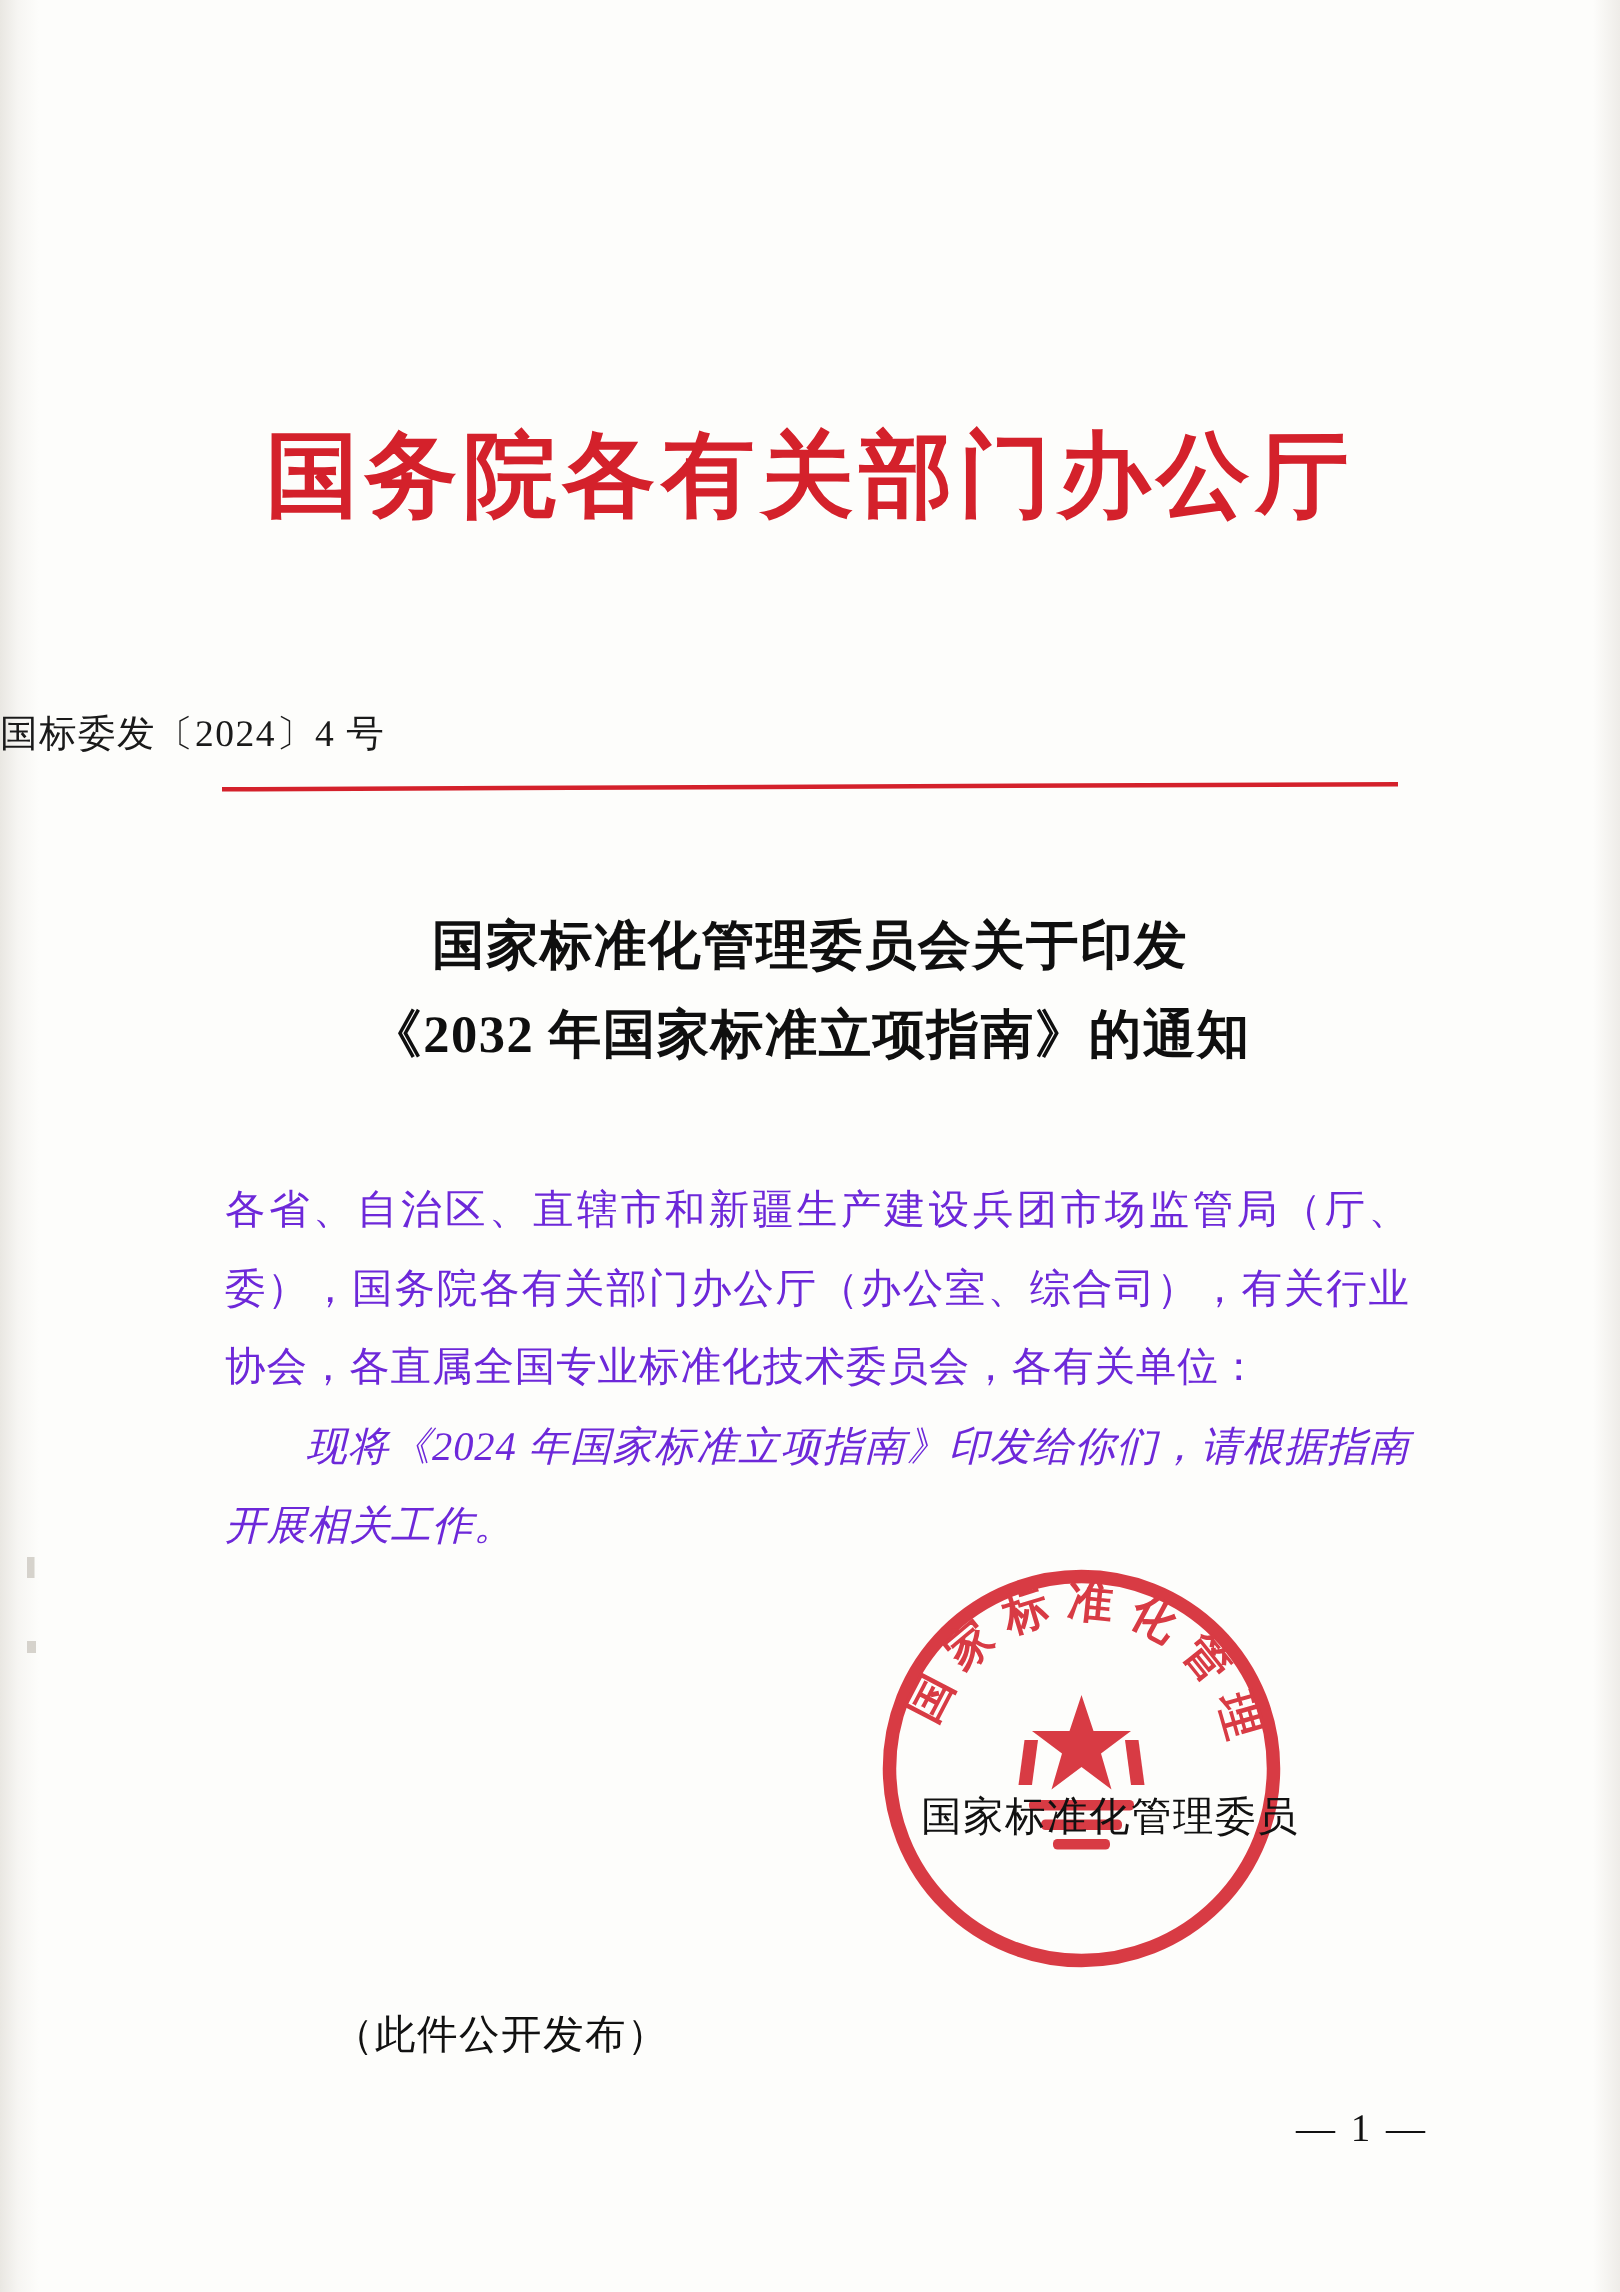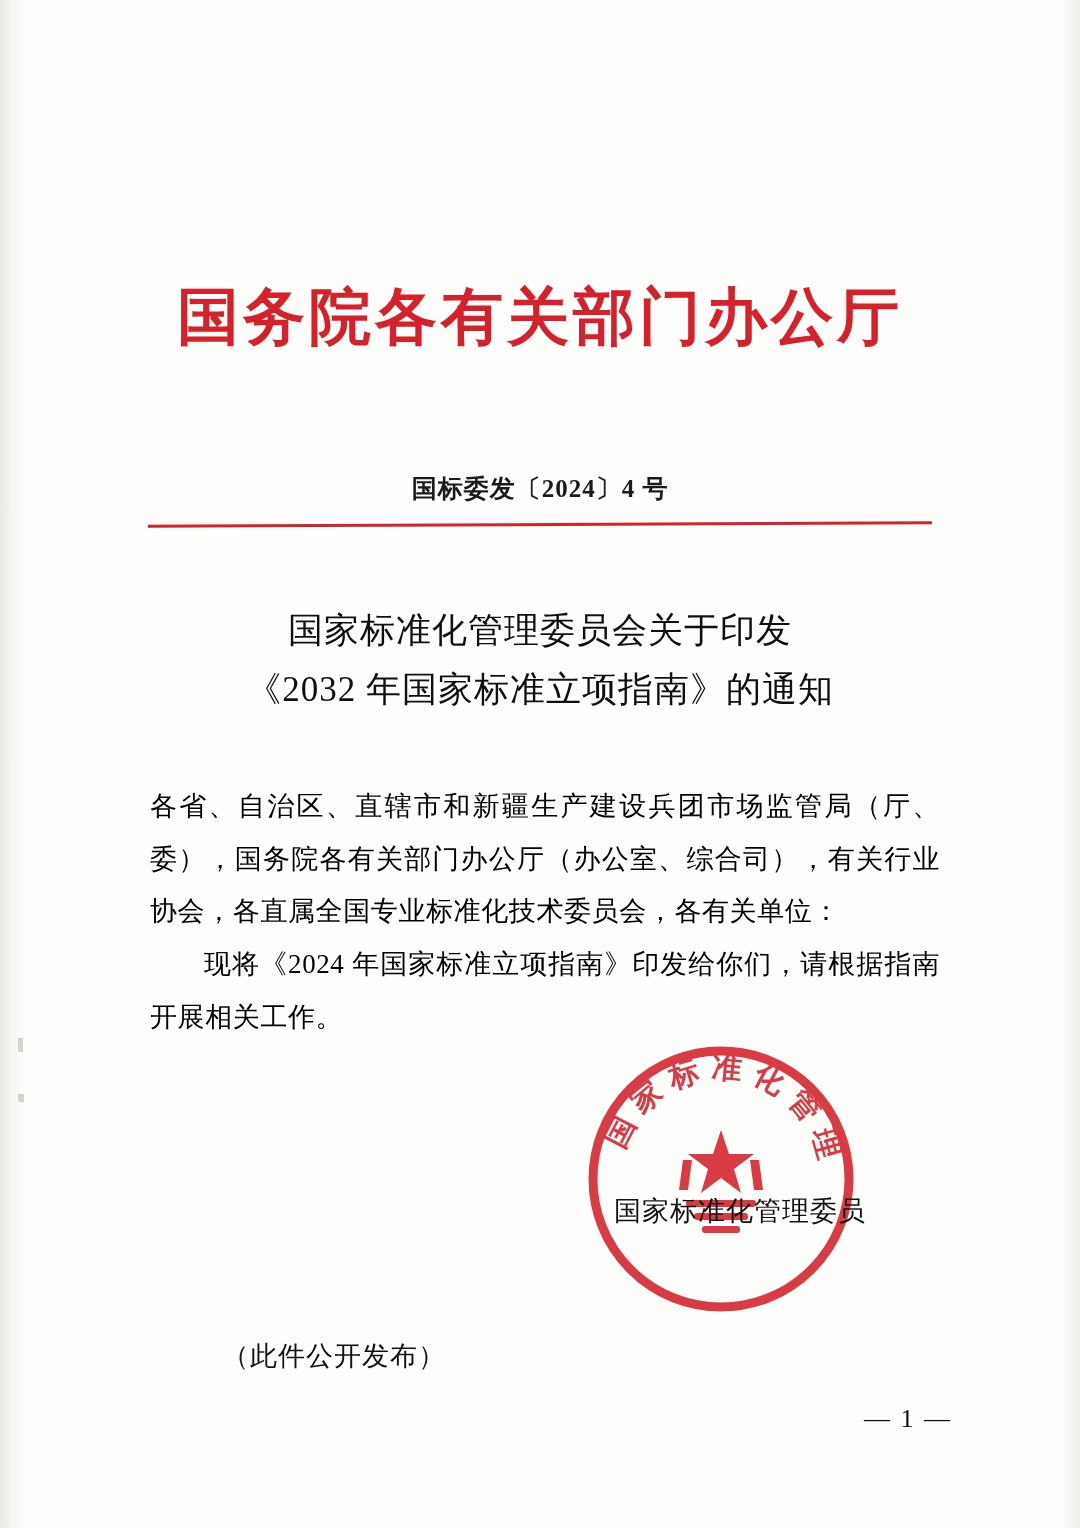--- a/index.html
+++ b/index.html
@@ -50,66 +50,65 @@
     font-size: 62px;
     letter-spacing: 4px;
     white-space: nowrap;
   }
 
   .doc-number {
     position: absolute;
     left: 0;
     right: 0;
     top: 472px;
-    text-align: center;
     font-size: 25px;
     letter-spacing: 1px;
     color: #1a1a1a;
-    font-weight: bold;
   }
 
   .red-rule {
     position: absolute;
     left: 148px;
     width: 784px;
     top: 523px;
     height: 3px;
     background: #d4212b;
     transform: rotate(-0.25deg);
   }
 
   .title {
     position: absolute;
     left: 150px;
     width: 780px;
     top: 602px;
     text-align: center;
     font-size: 35px;
-    font-weight: normal;
+    font-weight: bold;
     line-height: 1.68;
     letter-spacing: 1px;
     color: #0f0f0f;
   }
 
   .body-text {
     position: absolute;
     left: 150px;
     width: 790px;
     top: 780px;
     font-size: 27px;
     line-height: 1.95;
     letter-spacing: 0.6px;
-    color: #000000;
+    color: #6d28d9;
     text-align: justify;
   }
   .body-text p {
     margin: 0;
   }
   .indent {
     text-indent: 2em;
+    font-style: italic;
   }
 
   
   .signature {
     position: absolute;
     right: 185px;
     top: 1188px;
     text-align: center;
     font-size: 27px;
     line-height: 1.75;

